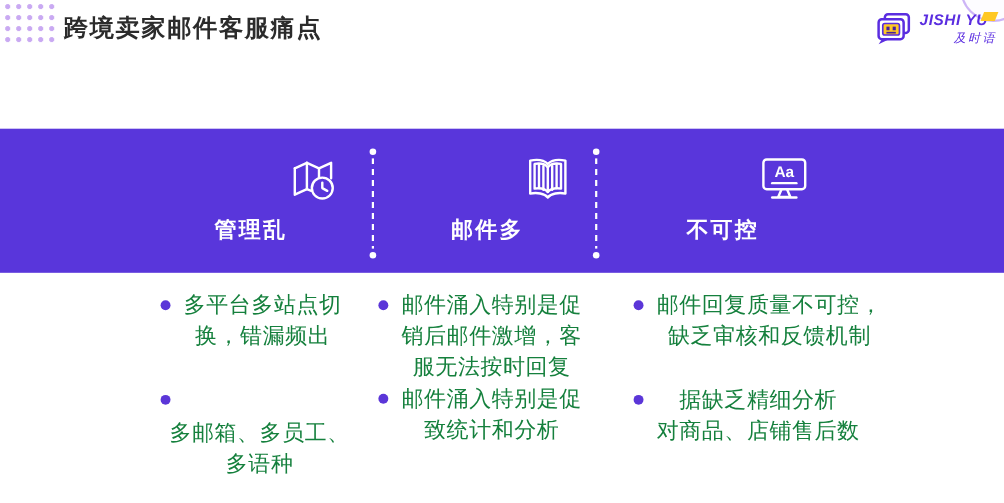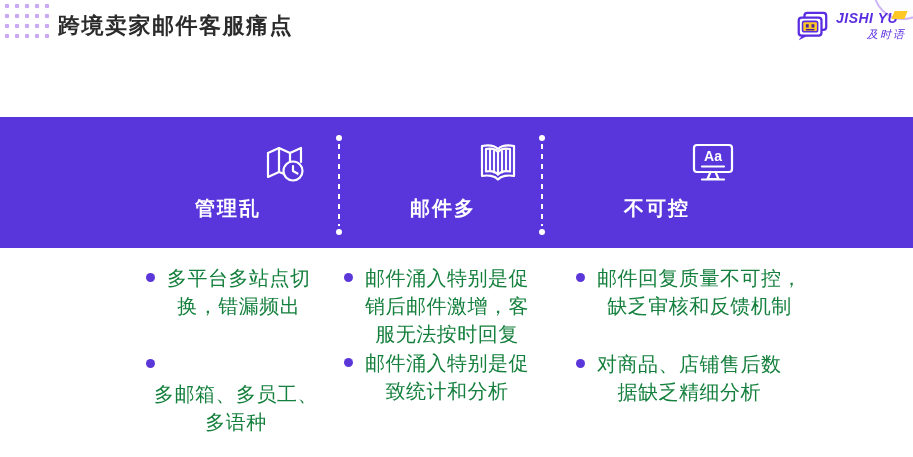--- a/index.html
+++ b/index.html
@@ -190,19 +190,19 @@
     <div class="point">
       <span class="pdot"></span>
       <div class="ptext">
         <span class="pline">邮件回复质量不可控，</span>
         <span class="pline">缺乏审核和反馈机制</span>
       </div>
     </div>
     <div class="point">
       <span class="pdot"></span>
       <div class="ptext">
+        <span class="pline">据缺乏精细分析</span>
         <span class="pline">对商品、店铺售后数</span>
-        <span class="pline">据缺乏精细分析</span>
       </div>
     </div>
   </div>
 
 </div>
 
 </body></html>

